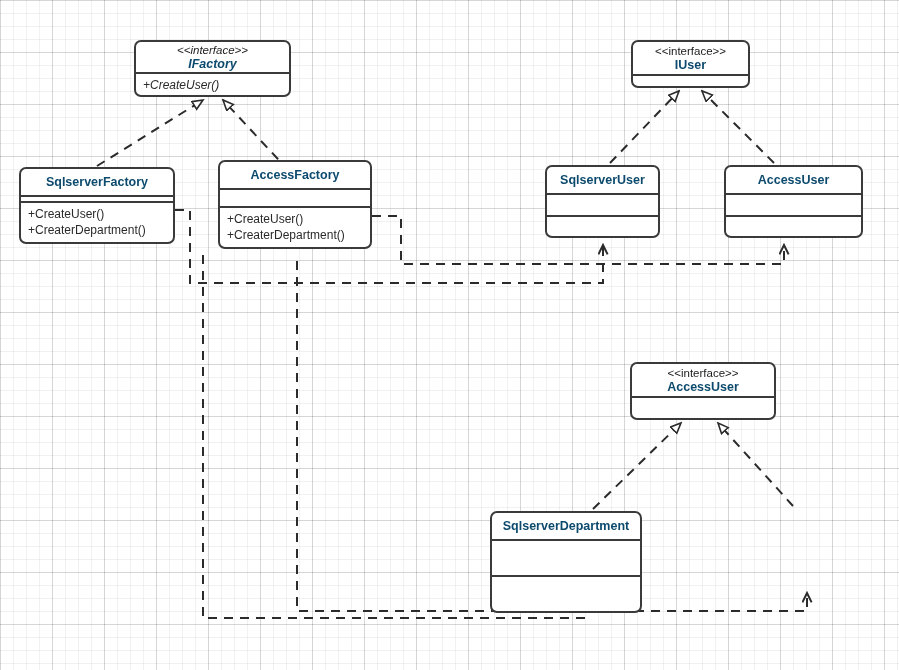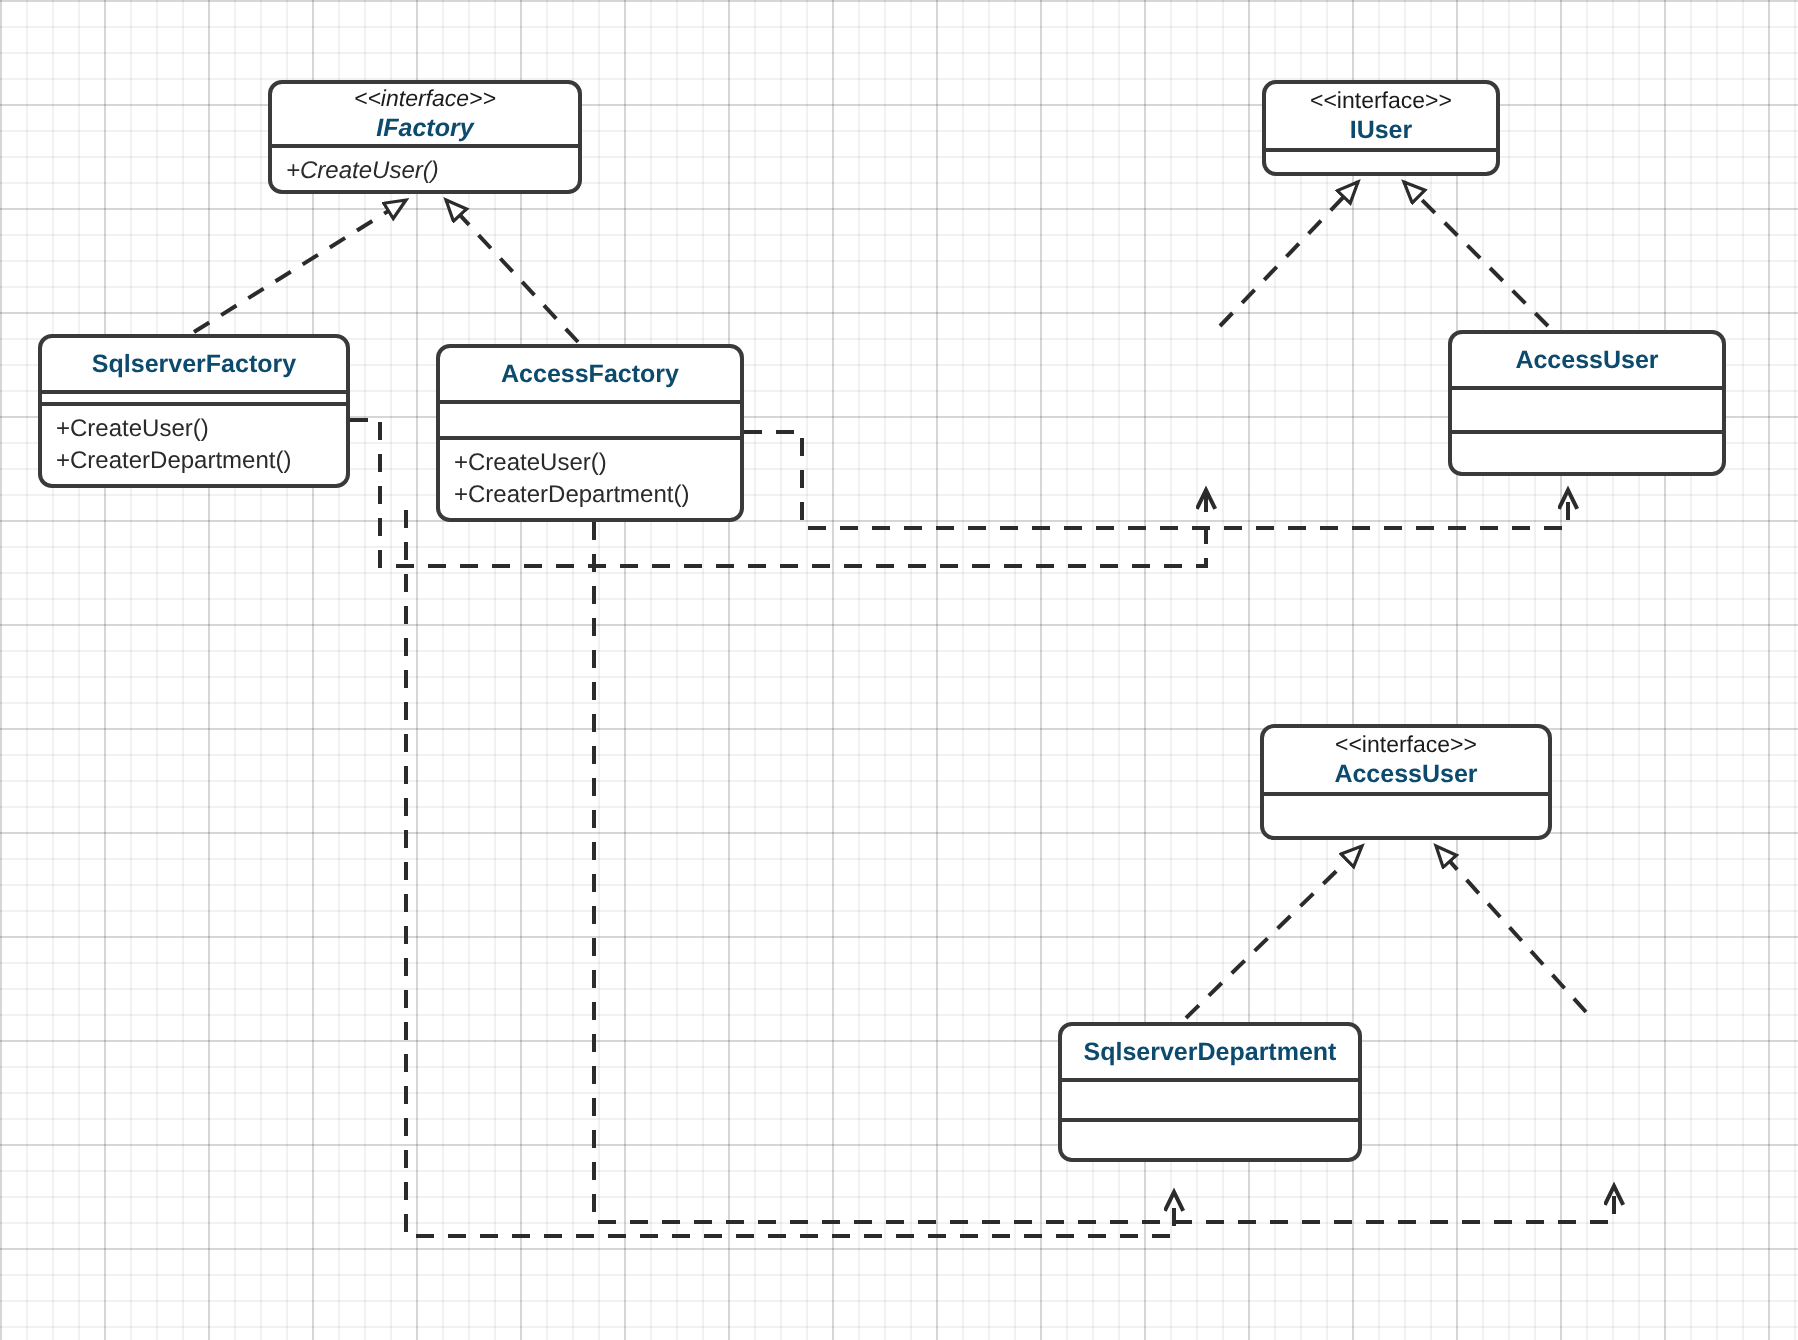--- a/index.html
+++ b/index.html
@@ -129,37 +129,44 @@
     <div class="uml-box" style="left: 19px; top: 167px; width: 156px; height: 77px;">
       <div class="compartment c-title" style="flex: 0 0 26px;">
         <div class="name">SqlserverFactory</div>
       </div>
       <div class="compartment c-empty" style="flex: 1 1 auto;"></div>
       <div class="compartment c-members" style="flex: 0 0 40px;">
         <div class="member">+CreateUser()</div>
         <div class="member">+CreaterDepartment()</div>
       </div>
     </div>
-    <div class="uml-box" style="left: 218px; top: 172px; width: 154px; height: 89px;">
+    <div class="uml-box" style="left: 218px; top: 160px; width: 154px; height: 89px;">
       <div class="compartment c-title" style="flex: 0 0 26px;">
         <div class="name">AccessFactory</div>
       </div>
       <div class="compartment c-empty" style="flex: 1 1 auto;"></div>
       <div class="compartment c-members" style="flex: 0 0 40px;">
         <div class="member">+CreateUser()</div>
         <div class="member">+CreaterDepartment()</div>
       </div>
     </div>
+    <div class="uml-box" style="left: 545px; top: 165px; width: 115px; height: 73px;">
+      <div class="compartment c-title" style="flex: 0 0 26px;">
+        <div class="name">SqlserverUser</div>
+      </div>
+      <div class="compartment c-empty" style="flex: 1 1 auto;"></div>
+      <div class="compartment c-empty" style="flex: 1 1 auto;"></div>
+    </div>
     <div class="uml-box" style="left: 724px; top: 165px; width: 139px; height: 73px;">
       <div class="compartment c-title" style="flex: 0 0 26px;">
         <div class="name">AccessUser</div>
       </div>
       <div class="compartment c-empty" style="flex: 1 1 auto;"></div>
       <div class="compartment c-empty" style="flex: 1 1 auto;"></div>
     </div>
-    <div class="uml-box" style="left: 529px; top: 511px; width: 152px; height: 70px;">
+    <div class="uml-box" style="left: 490px; top: 511px; width: 152px; height: 102px;">
       <div class="compartment c-title" style="flex: 0 0 26px;">
         <div class="name">SqlserverDepartment</div>
       </div>
       <div class="compartment c-empty" style="flex: 1 1 auto;"></div>
       <div class="compartment c-empty" style="flex: 1 1 auto;"></div>
     </div>
   </div>
 
 </body></html>

